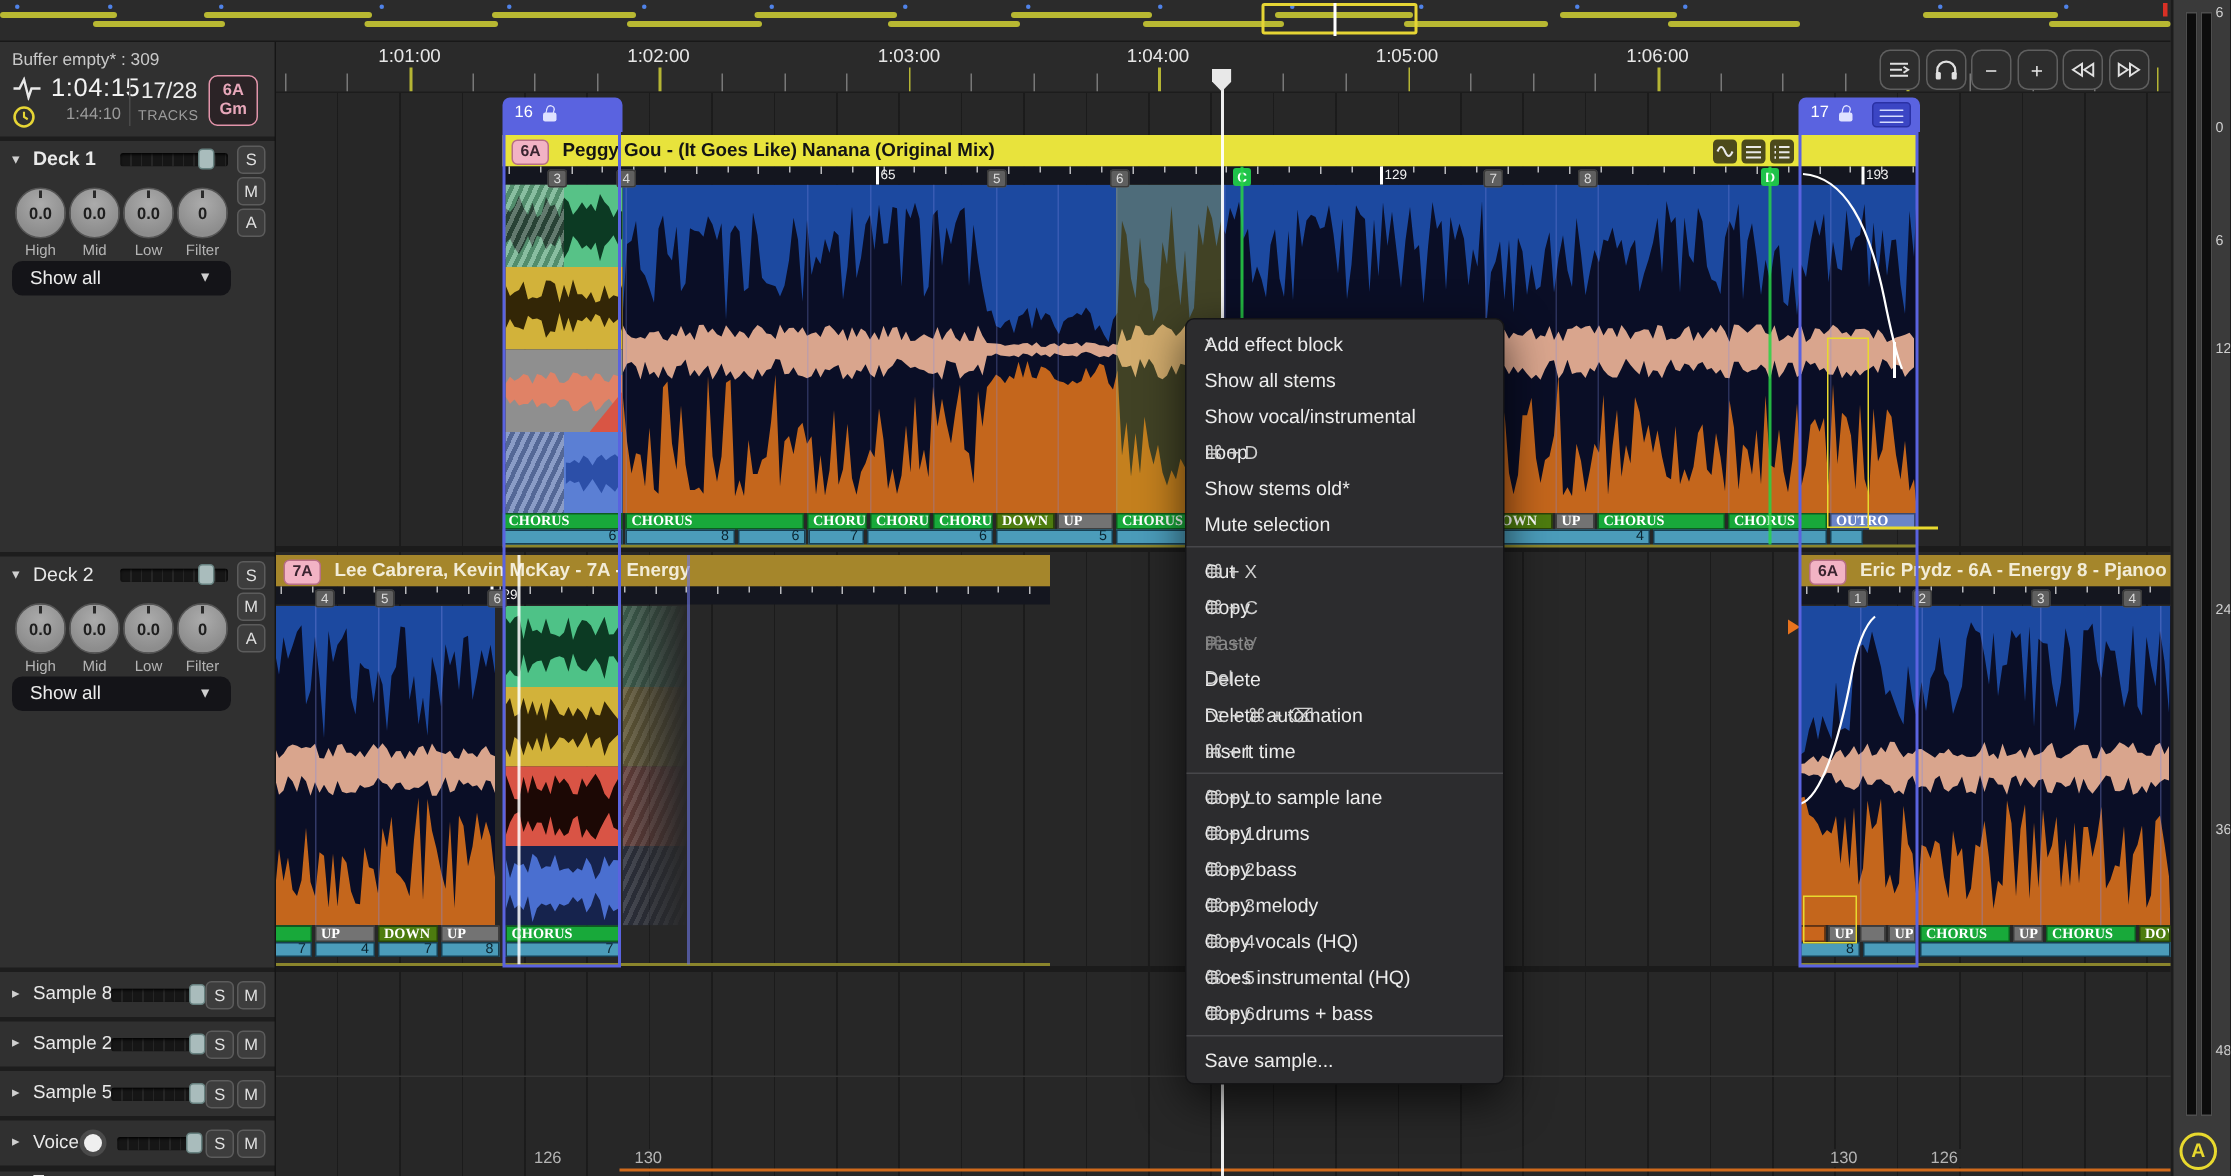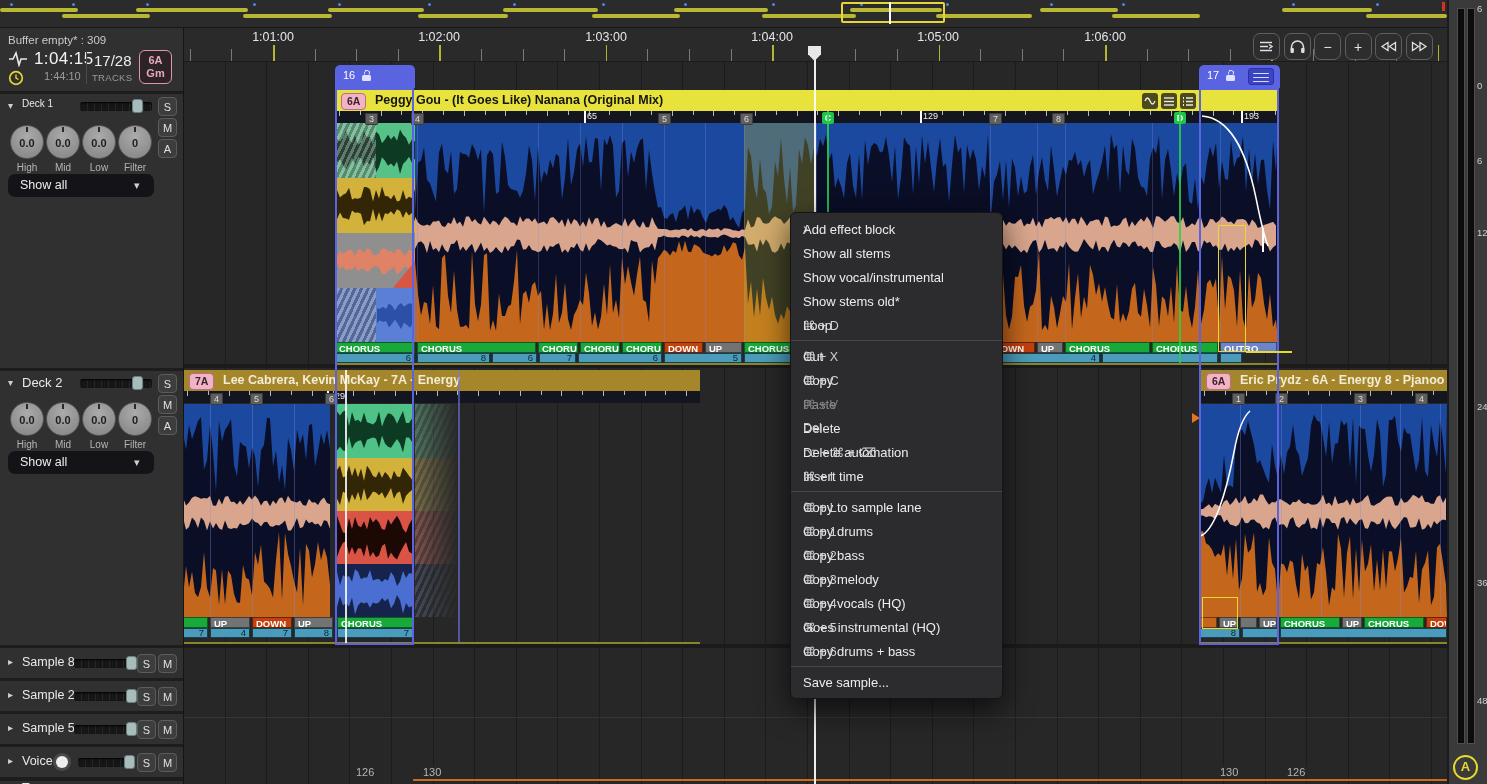--- a/index.html
+++ b/index.html
@@ -1,22 +1,22 @@
 <!DOCTYPE html>
 <html><head>
 <meta charset="utf-8">
 <style>
   html,body{margin:0;padding:0;background:#101010;}
   body{font-family:"Liberation Sans",sans-serif;}
   #stage{position:relative;width:1487px;height:784px;background:#272727;overflow:hidden;}
   #stage .abs{position:absolute;}
   .panel{position:absolute;left:0;width:183px;background:#303030;box-sizing:border-box;}
   .hatch{position:absolute;background:repeating-linear-gradient(115deg,rgba(185,185,185,.5) 0 3px,rgba(75,75,75,.45) 3px 6px);}
-  .seg{position:absolute;height:11px;font-size:9.5px;font-weight:bold;color:#fff;line-height:11px;padding:0 3px;box-sizing:border-box;border:1px solid rgba(0,0,0,.45);overflow:hidden;white-space:nowrap;z-index:9;}
-  .c-chorus{background:#18a93a}.c-down{background:#c2410c}.c-up{background:#737373}
+  .seg{position:absolute;height:11px;font-size:9.5px;font-weight:bold;color:#fff;line-height:11px;padding:0 3px;box-sizing:border-box;border:1px solid rgba(0,0,0,.45);overflow:hidden;white-space:nowrap;z-index:9;font-family:Liberation Serif, serif;}
+  .c-chorus{background:#18a93a}.c-down{background:#4d7c0f}.c-up{background:#737373}
   .c-outro{background:#6b85c8}.c-orange{background:#c8651c}
   .tealbar{position:absolute;height:10px;background:#4b9cba;border:1px solid #173f52;box-sizing:border-box;font-size:9.5px;color:#0b2531;text-align:right;padding-right:3px;line-height:8px;z-index:9;}
   .beat{position:absolute;width:13px;height:12px;background:#5f5f5f;color:#dcdcdc;font-size:9px;line-height:12px;text-align:center;border-radius:2px;box-shadow:inset 0 0 0 1px #3a3a3a;}
   .cuebdg{position:absolute;width:12px;height:12px;background:#1fc24a;color:#fff;font-size:9px;font-weight:bold;line-height:12px;text-align:center;border-radius:2px;}
   .barlbl{position:absolute;font-size:9px;color:#f0f0f0;top:0;}
   .menu{position:absolute;left:790px;top:212px;width:213px;background:#2c2c2e;border:1px solid #151517;border-radius:6px;box-shadow:0 10px 30px rgba(0,0,0,.65);padding:4px 0;z-index:60;box-sizing:border-box;}
   .mi{position:relative;display:flex;justify-content:space-between;align-items:center;height:24px;padding:0 12px;font-size:13px;color:#ececec;}
   .mi .lbl{position:relative;white-space:nowrap;}
   .mi .sc{position:relative;color:#cfcfcf;font-size:12.5px;white-space:nowrap;}
   .mi.dis{color:#8d8d8d}.mi.dis .sc{color:#7d7d7d}
@@ -55,21 +55,21 @@
       <div class="abs" style="left:86px;top:24px;width:1px;height:32px;background:#4a4a4a;"></div>
       <div class="bind tcount">17/28</div>
       <div class="bind tlabel">TRACKS</div>
       <div class="keybadge">
         <div>6A</div>
         <div>Gm</div>
       </div>
     </div>
   <div class="panel" style="position: absolute; top: 66px; height: 274px;">
         <div style="position: absolute; left: 8px; top: 6px; font-size: 10px; color: rgb(207, 207, 207);">▾</div>
-        <div style="position: absolute; left: 22px; top: 4px; font-size: 10px; color: rgb(233, 233, 233);">Deck 1</div>
+        <div style="position: absolute; left: 22px; top: 4px; font-size: 13px; color: rgb(233, 233, 233); font-weight: bold;">Deck 1</div>
         <div class="groove" style="position: absolute; left: 80px; top: 8px; width: 72px;">
           <div class="handle" style="position: absolute; left: 52px;"></div>
         </div>
         <div class="smbtn" style="position: absolute; left: 158px; top: 3px;">S</div>
         <div class="smbtn" style="position: absolute; left: 158px; top: 24px;">M</div>
         <div class="smbtn" style="position: absolute; left: 158px; top: 45px;">A</div>
         <div class="knob" style="position: absolute; left: 10px; top: 31px;">0.0<div style="position: absolute; left: 15px; top: 1px; width: 2px; height: 5px; background: rgb(42, 42, 42);"></div></div>
         <div class="knoblbl" style="position: absolute; left: 10px; top: 68px;">High</div>
         <div class="knob" style="position: absolute; left: 46px; top: 31px;">0.0<div style="position: absolute; left: 15px; top: 1px; width: 2px; height: 5px; background: rgb(42, 42, 42);"></div></div>
         <div class="knoblbl" style="position: absolute; left: 46px; top: 68px;">Mid</div>
@@ -186,21 +186,21 @@
       <div style="position: absolute; left: 1442px; top: 2px; width: 3px; height: 9px; background: rgb(217, 48, 37);"></div>
     </div>
     <div style="position: absolute; left: 1447px; top: 0px; width: 40px; height: 784px; background: rgb(58, 58, 58); border-left: 2px solid rgb(28, 28, 28); box-sizing: border-box;">
       <div style="position: absolute; left: 8px; top: 8px; width: 8px; height: 736px; background: rgb(12, 12, 12); border: 1px solid rgb(78, 78, 78); box-sizing: border-box;"></div>
       <div style="position: absolute; left: 18px; top: 8px; width: 8px; height: 736px; background: rgb(12, 12, 12); border: 1px solid rgb(78, 78, 78); box-sizing: border-box;"></div>
       <div style="position: absolute; left: 28px; top: 3px; font-size: 9.5px; color: rgb(207, 207, 207);">6</div>
       <div style="position: absolute; left: 28px; top: 80px; font-size: 9.5px; color: rgb(207, 207, 207);">0</div>
       <div style="position: absolute; left: 28px; top: 155px; font-size: 9.5px; color: rgb(207, 207, 207);">6</div>
       <div style="position: absolute; left: 28px; top: 227px; font-size: 9.5px; color: rgb(207, 207, 207);">12</div>
       <div style="position: absolute; left: 28px; top: 401px; font-size: 9.5px; color: rgb(207, 207, 207);">24</div>
-      <div style="position: absolute; left: 28px; top: 548px; font-size: 9.5px; color: rgb(207, 207, 207); margin-top: 29px;">36</div>
+      <div style="position: absolute; left: 28px; top: 548px; font-size: 9.5px; color: rgb(207, 207, 207);">36</div>
       <div style="position: absolute; left: 28px; top: 695px; font-size: 9.5px; color: rgb(207, 207, 207);">48</div>
       <div style="position: absolute; left: 4px; top: 755px; width: 25px; height: 25px; border: 2.5px solid rgb(232, 217, 46); border-radius: 50%; box-sizing: border-box; color: rgb(232, 217, 46); font-size: 13px; font-weight: bold; text-align: center; line-height: 20px;">A</div>
     </div>
     <div style="position: absolute; left: 183px; top: 28px; width: 1264px; height: 34px; background: rgb(42, 42, 42); border-bottom: 1px solid rgb(28, 28, 28); box-sizing: border-box; z-index: 24; overflow: hidden;">
       <div style="position: absolute; left: 6.8px; top: 21px; width: 1px; height: 12px; background: rgb(120, 120, 120);"></div>
       <div style="position: absolute; left: 48.4px; top: 21px; width: 1px; height: 12px; background: rgb(120, 120, 120);"></div>
       <div style="position: absolute; left: 90px; top: 17px; width: 1.5px; height: 16px; background: rgb(181, 181, 52);"></div>
       <div style="position: absolute; left: 131.6px; top: 21px; width: 1px; height: 12px; background: rgb(120, 120, 120);"></div>
       <div style="position: absolute; left: 173.2px; top: 21px; width: 1px; height: 12px; background: rgb(120, 120, 120);"></div>
       <div style="position: absolute; left: 214.8px; top: 21px; width: 1px; height: 12px; background: rgb(120, 120, 120);"></div>
@@ -600,26 +600,30 @@
       </div>
       <div class="mi" style="">
         <div class="lbl" style="position: absolute;">Show all stems</div>
         <div class="sc" style="position: absolute;"></div>
       </div>
       <div class="mi" style="">
         <div class="lbl" style="position: absolute;">Show vocal/instrumental</div>
         <div class="sc" style="position: absolute;"></div>
       </div>
       <div class="mi" style="">
+        <div class="lbl" style="position: absolute;">Loop</div>
+        <div class="sc" style="position: absolute;">⌘ + D</div>
+      </div>
+      <div class="mi" style="">
         <div class="lbl" style="position: absolute;">Show stems old*</div>
         <div class="sc" style="position: absolute;"></div>
       </div>
       <div class="mi" style="">
-        <div class="lbl" style="position: absolute;">Loop</div>
-        <div class="sc" style="position: absolute;">⌘ + D</div>
+        <div class="lbl" style="position: absolute;">Mute selection</div>
+        <div class="sc" style="position: absolute;"></div>
       </div>
       <div class="msep" style=""></div>
       <div class="mi" style="">
         <div class="lbl" style="position: absolute;">Cut</div>
         <div class="sc" style="position: absolute;">⌘ + X</div>
       </div>
       <div class="mi" style="">
         <div class="lbl" style="position: absolute;">Copy</div>
         <div class="sc" style="position: absolute;">⌘ + C</div>
       </div>

